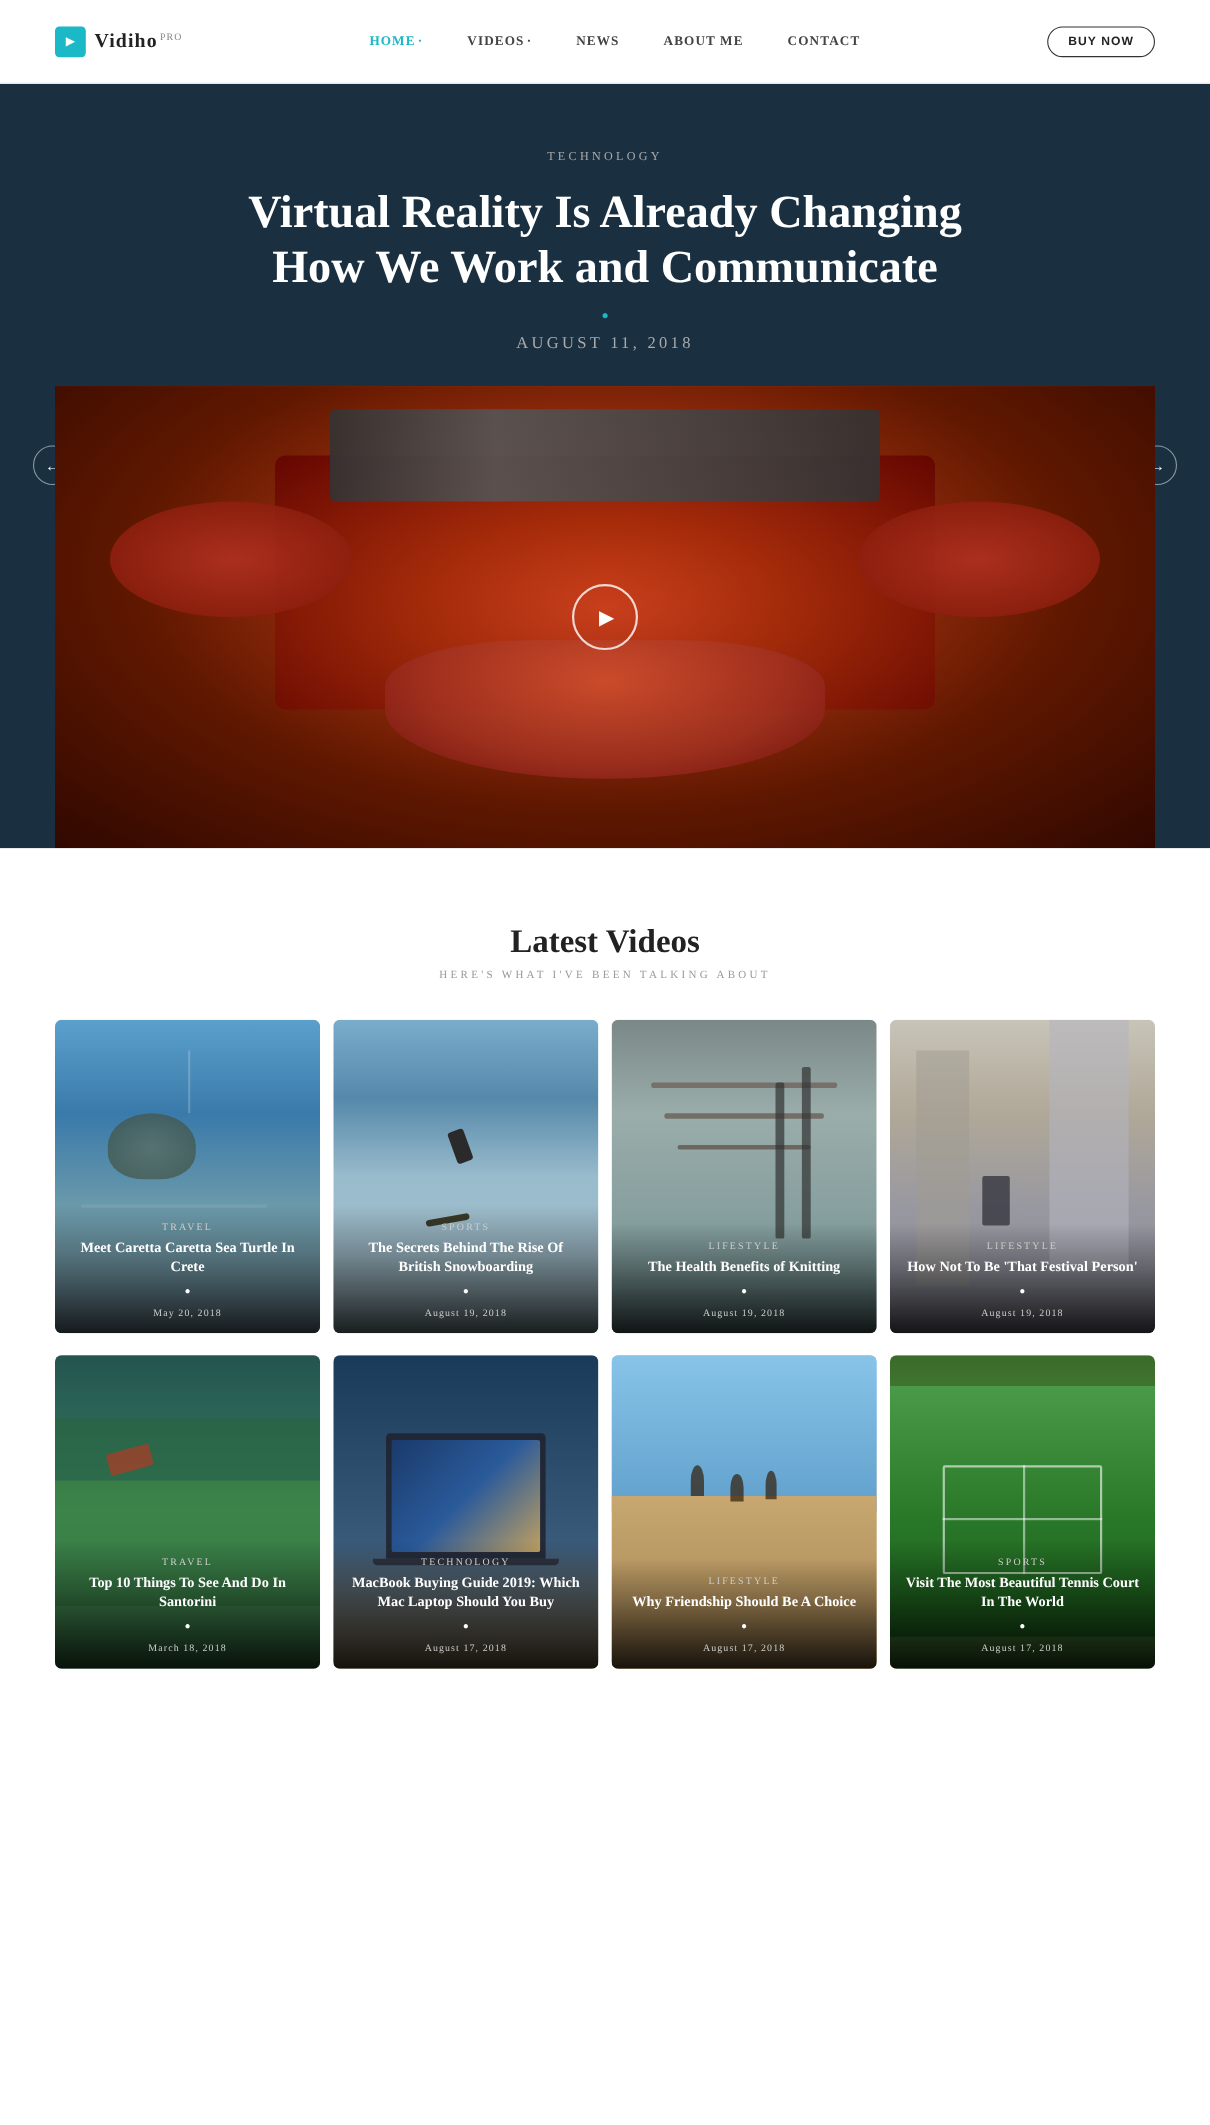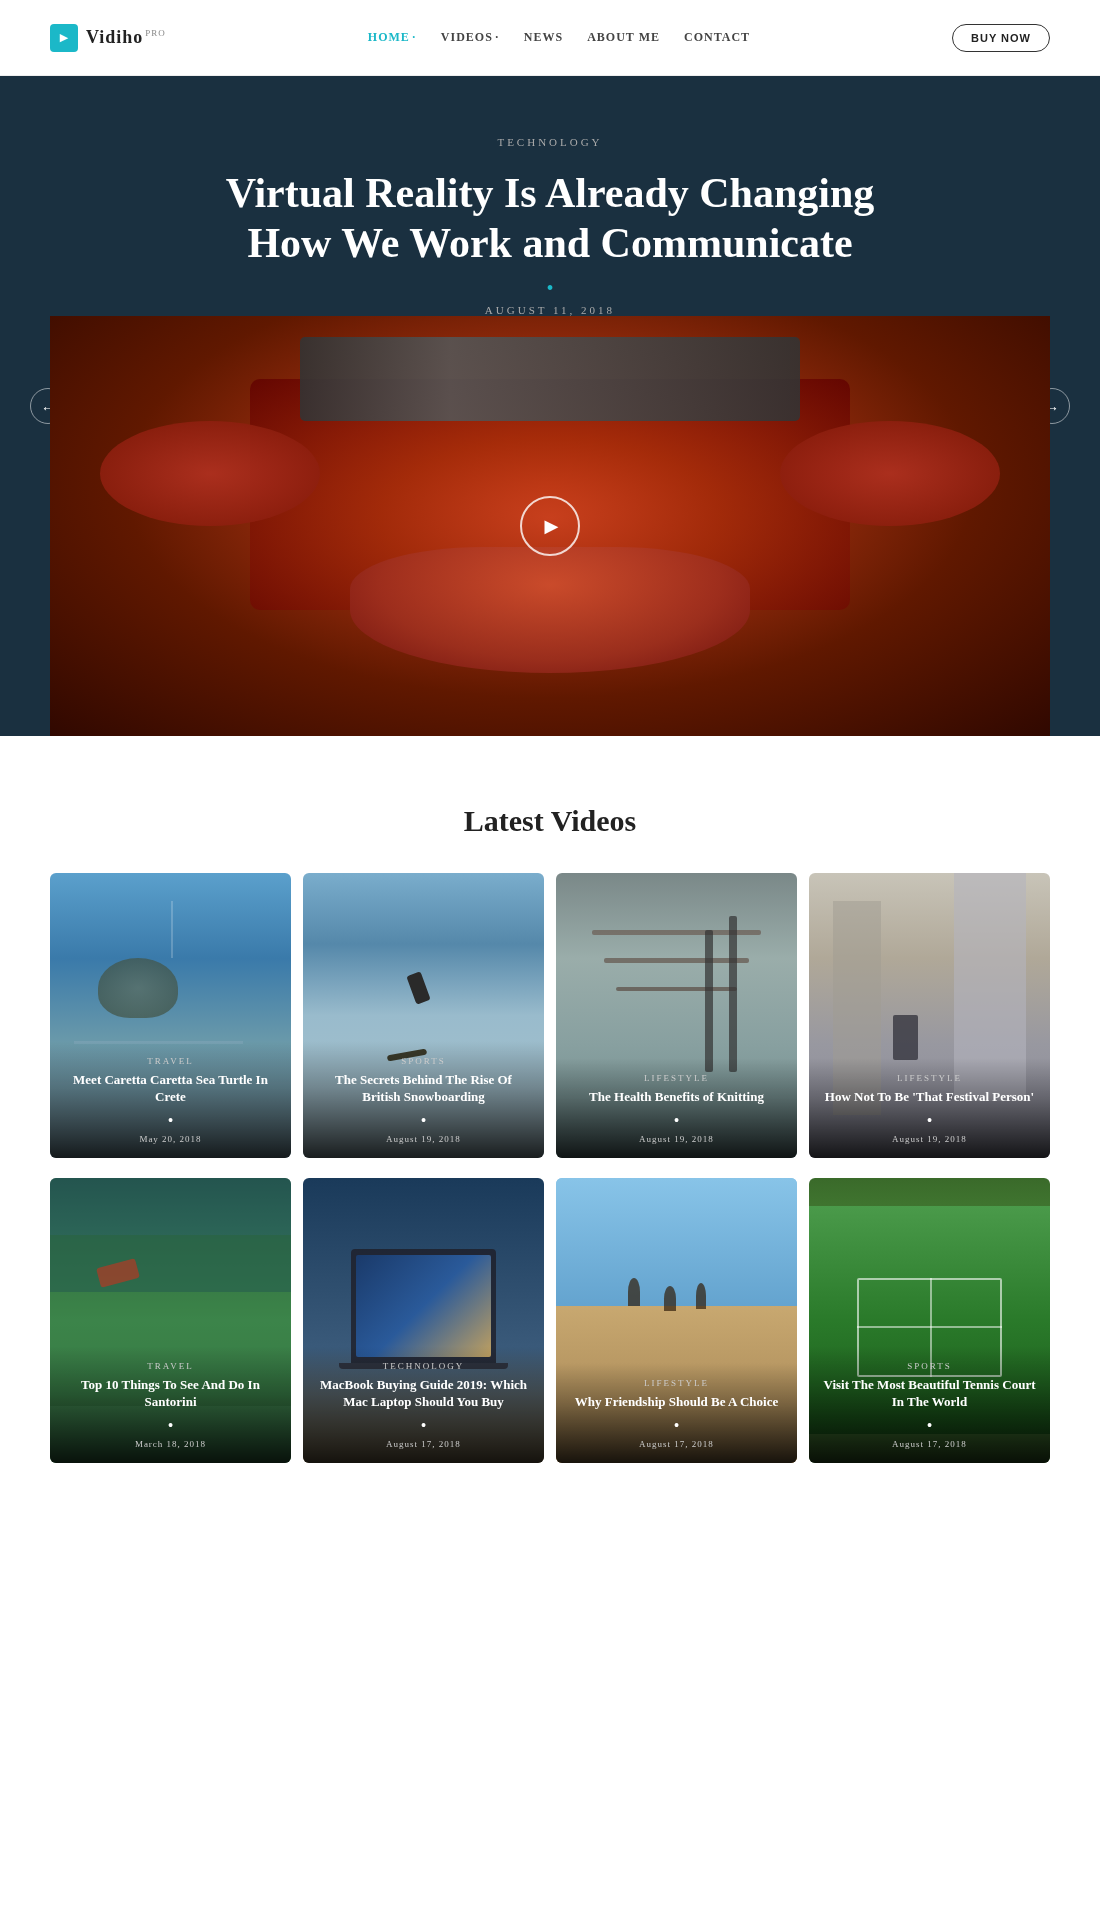--- a/index.html
+++ b/index.html
@@ -14,21 +14,21 @@
     .nav-logo { display: flex; align-items: center; gap: 8px; }
     .nav-logo-icon {
       width: 28px; height: 28px; background: #1bb8c8;
       border-radius: 4px; display: flex; align-items: center; justify-content: center;
     }
     .nav-logo-icon::after {
       content: '▶'; color: #fff; font-size: 11px;
     }
     .nav-logo-text { font-size: 18px; font-weight: bold; color: #222; letter-spacing: 1px; }
     .nav-logo-pro { font-size: 9px; color: #888; font-weight: normal; vertical-align: super; margin-left: 2px; }
-    .nav-links { display: flex; align-items: center; gap: 24px; }
+    .nav-links { display: flex; align-items: center; gap: 40px; }
     .nav-link { text-decoration: none; font-size: 12px; font-weight: 600; letter-spacing: 1px; color: #444; text-transform: uppercase; }
     .nav-link.active { color: #1bb8c8; }
     .nav-link.home-link::after { content: '·'; margin-left: 2px; color: #1bb8c8; }
     .nav-link.videos-link::after { content: '·'; margin-left: 2px; color: #444; }
     .nav-buy {
       border: 1px solid #333; border-radius: 20px;
       padding: 7px 18px; font-size: 11px; font-weight: 700;
       letter-spacing: 1px; color: #222; text-transform: uppercase;
       cursor: pointer; background: #fff;
     }
@@ -42,22 +42,22 @@
     .hero-category {
       font-size: 11px; letter-spacing: 3px; color: #aaa;
       text-transform: uppercase; margin-bottom: 20px;
     }
     .hero-title {
       font-size: 42px; font-weight: bold; line-height: 1.2;
       max-width: 680px; margin: 0 auto 8px auto; text-align: center;
     }
     .hero-dot { color: #1bb8c8; font-size: 20px; display: block; margin: 4px 0; }
     .hero-date {
-      font-size: 11px; letter-spacing: 3px; color: #aaa;
-      text-transform: uppercase; 
+      font-size: 15px; letter-spacing: 3px; color: #aaa;
+      text-transform: uppercase; margin-bottom: 30px;
     }
     .hero-nav-btn {
       position: absolute; top: 50%; transform: translateY(-50%);
       width: 36px; height: 36px; border-radius: 50%;
       border: 1px solid rgba(255,255,255,0.5);
       background: transparent; color: #fff;
       cursor: pointer; font-size: 14px;
       display: flex; align-items: center; justify-content: center;
     }
     .hero-nav-btn.prev { left: 30px; }
@@ -198,20 +198,21 @@
       <div style="position:absolute;top:25%;right:5%;width:22%;height:25%;background:radial-gradient(ellipse,#b03020 0%,#801808 100%);border-radius:50%;opacity:0.9;"></div>
       <div style="position:absolute;bottom:15%;left:30%;width:40%;height:30%;background:radial-gradient(ellipse at 50% 30%,#d05030 0%,#a03020 60%,#701010 100%);border-radius:40% 40% 60% 60%;opacity:0.85;"></div>
     </div>
     <div class="play-btn-overlay" style="position:absolute;top:50%;left:50%;transform:translate(-50%,-50%);"></div>
   </div>
 </section>
 
 <section class="latest-section">
   <div class="section-header">
     <h2 class="section-title">Latest Videos</h2>
+    <p class="section-subtitle">HERE'S WHAT I'VE BEEN TALKING ABOUT</p>
   </div>
 
   <div class="video-grid">
 
     <div class="video-card">
       <div class="video-card-bg bg-turtle">
         <div class="shape-turtle"></div>
         <div style="position:absolute;bottom:40%;left:10%;width:70%;height:3px;background:rgba(150,180,200,0.3);"></div>
         <div style="position:absolute;top:10%;left:50%;width:2px;height:20%;background:rgba(255,255,255,0.2);"></div>
       </div>

